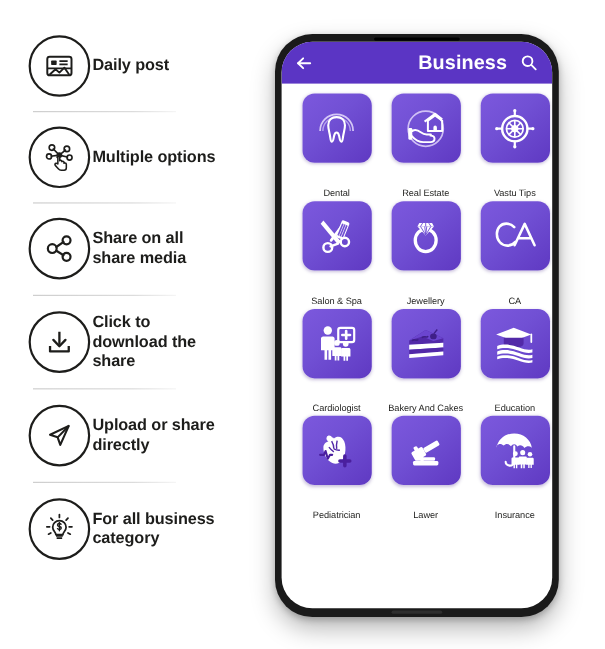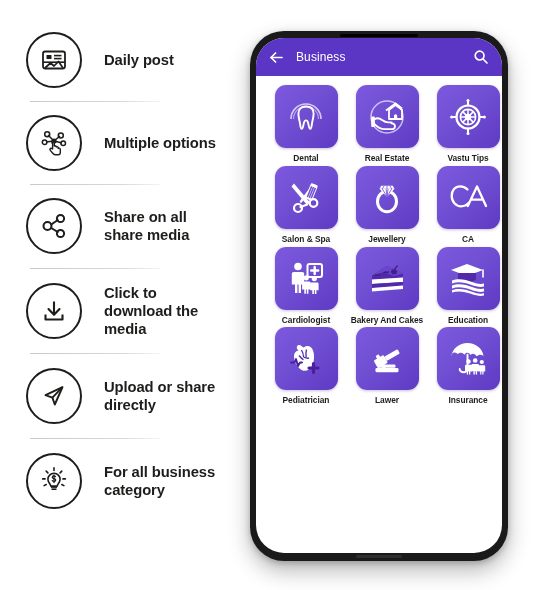--- a/index.html
+++ b/index.html
@@ -26,21 +26,21 @@
     top: 32px;
     width: 218px;
     height: 528px;
     display: flex;
     flex-direction: column;
   }
 
   .feature-row {
     display: flex;
     align-items: center;
-    gap: 22px;
+    gap: 2px;
     min-height: 54px;
   }
 
   .feature-icon {
     flex: 0 0 auto;
     width: 56px;
     height: 56px;
     border-radius: 50%;
     border: 2.2px solid #1d1d1b;
     display: flex;
@@ -118,23 +118,24 @@
     height: 38px;
     background: #5b35c4;
     display: flex;
     align-items: center;
     padding: 0 12px 0 11px;
     gap: 10px;
   }
   #app-bar-title {
     flex: 1 1 auto;
     color: #ffffff;
-    font-size: 12px;
-    font-weight: normal;
+    font-size: 18px;
+    font-weight: bold;
     letter-spacing: 0.1px;
+    text-align: right;
   }
   .bar-icon-btn {
     flex: 0 0 auto;
     width: 19px;
     height: 19px;
     display: flex;
     align-items: center;
     justify-content: center;
   }
 
@@ -163,23 +164,23 @@
     border-radius: 11px;
     background: linear-gradient(138deg, #7c58dd 0%, #7150d4 42%, #5f39c2 100%);
     display: flex;
     align-items: center;
     justify-content: center;
     box-shadow: 0 1px 3px rgba(60,30,130,0.28);
   }
   .tile svg { display: block; }
 
   .tile-label {
-    margin-top: 5px;
+    margin-top: 22px;
     font-size: 8.4px;
-    font-weight: bold;
+    font-weight: normal;
     color: #1d1d1b;
     text-align: right;
     line-height: 1.28;
     letter-spacing: -0.05px;
     max-width: 78px;
   }
 </style>
 </head>
 <body>
 
@@ -248,21 +249,21 @@
     <div class="feature-row">
       <span class="feature-icon">
         <svg width="30" height="30" viewBox="0 0 30 30" fill="none" stroke="#1d1d1b" stroke-width="2.1">
           <line x1="15" y1="5.5" x2="15" y2="17.5"></line>
           <path d="M9.5 13 L15 18.8 L20.5 13" stroke-linejoin="round" stroke-linecap="round"></path>
           <path d="M6.5 18.5 v5 h17 v-5" stroke-linejoin="round"></path>
         </svg>
       </span>
       <div class="feature-label" style="white-space:pre-line">Click to
 download the
-media</div>
+share</div>
     </div>
 
     <div class="spacer-md"></div>
     <hr class="feature-divider">
     <div class="spacer-md"></div>
 
     <div class="feature-row">
       <span class="feature-icon">
         <svg width="30" height="30" viewBox="0 0 30 30" fill="none" stroke="#1d1d1b" stroke-width="1.9">
           <path d="M23.5 6.2 L6.5 14.2 L13.4 16.6 L15.8 23.5 Z" stroke-linejoin="round"></path>

